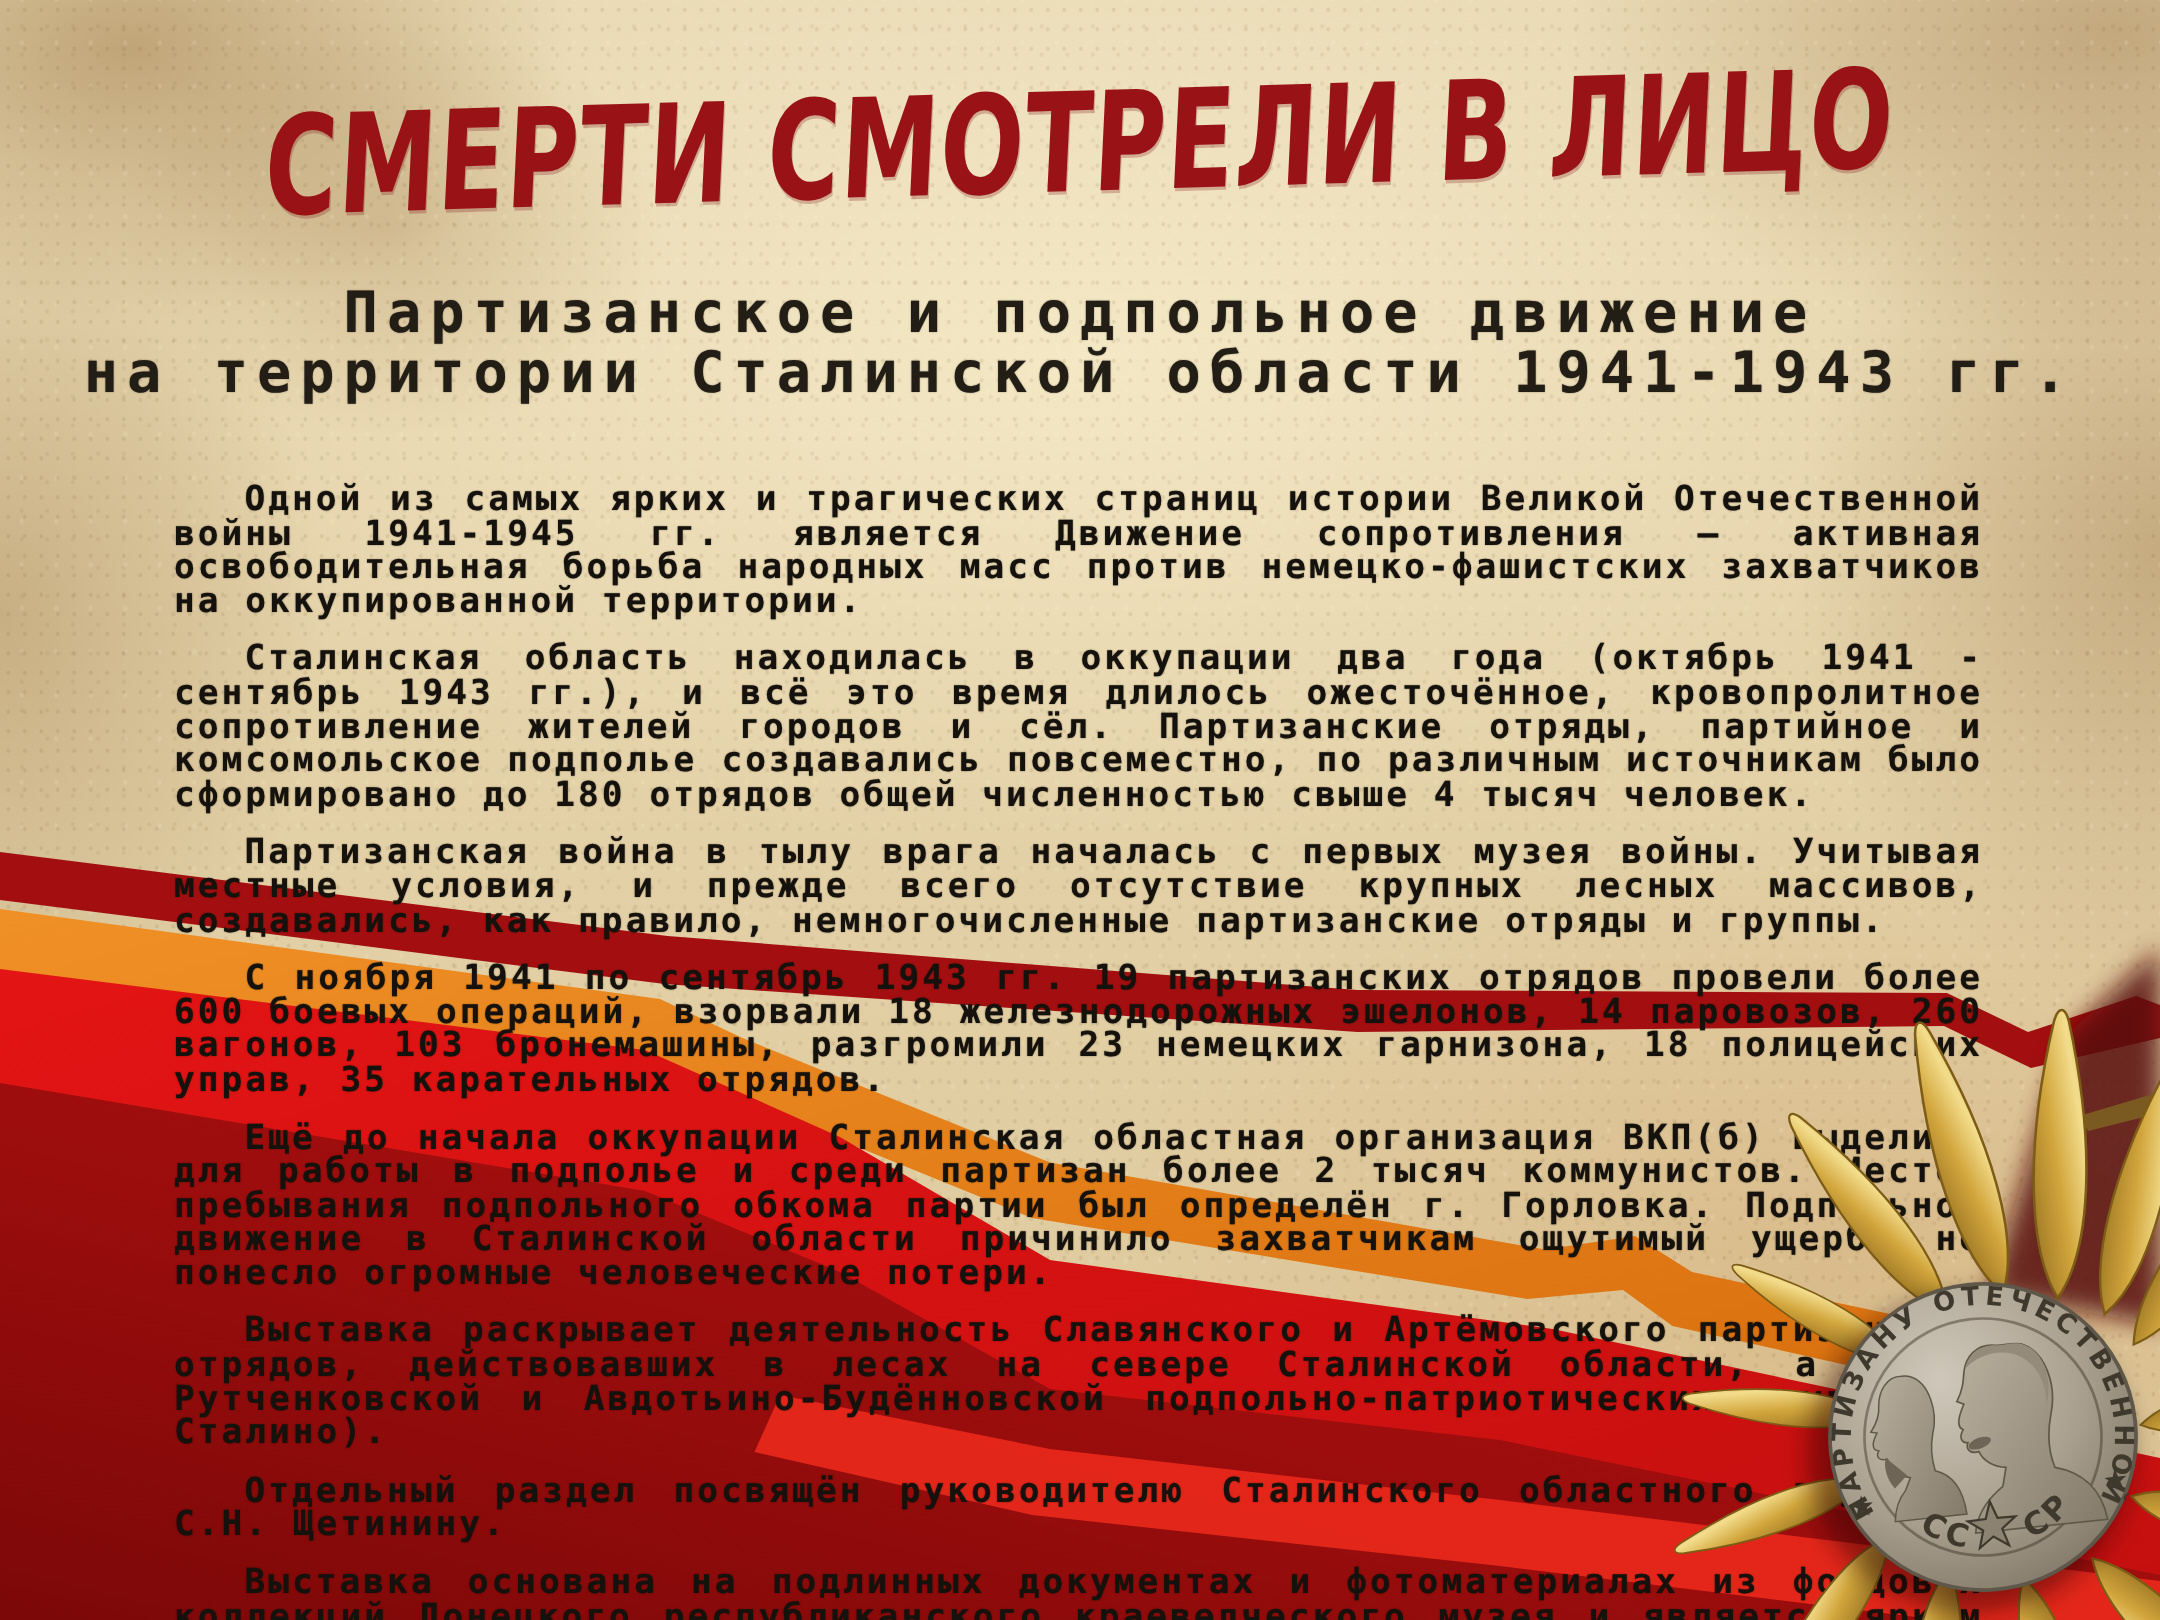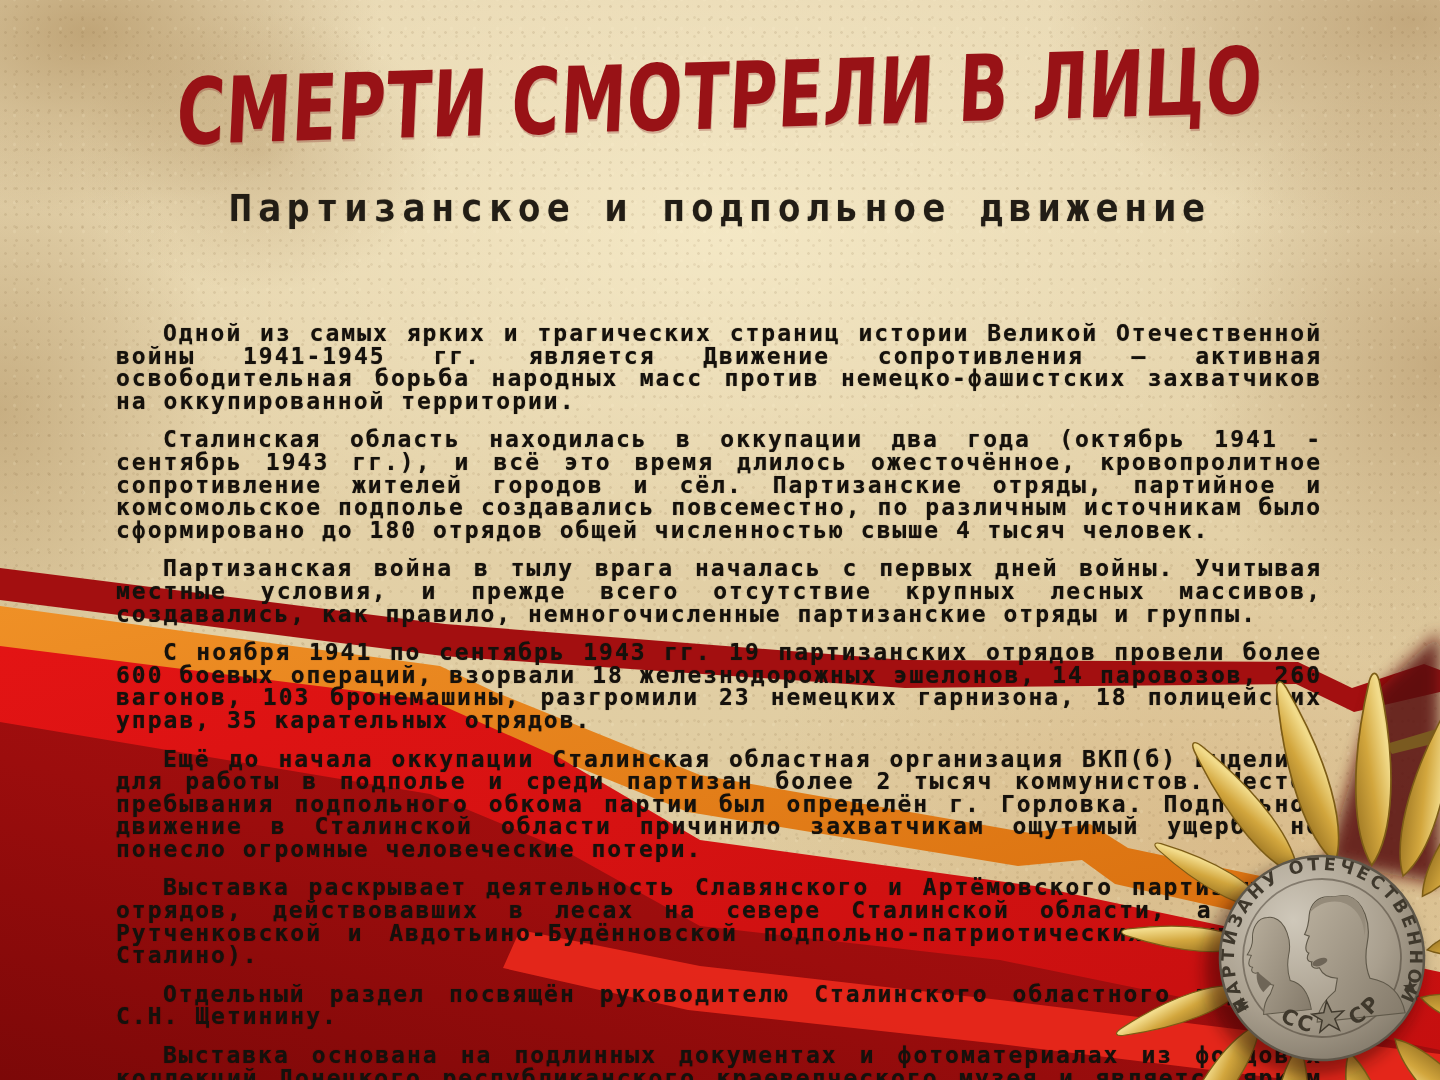--- a/index.html
+++ b/index.html
@@ -84,26 +84,27 @@
 
     <polygon fill="#ee2a1c" opacity=".88" points="520,930 700,966 1000,1000 1440,1054 1440,1098 1000,1044 688,1010 503,968"></polygon>
   </svg>
 
   <div class="title">
     <span class="title-inner">СМЕРТИ СМОТРЕЛИ В ЛИЦО</span>
   </div>
 
   <div class="subtitle">
     <div>Партизанское и подпольное движение</div>
+    <div>на территории Сталинской области 1941-1943 гг.</div>
   </div>
 
   <div class="body-text">
     <p>Одной из самых ярких и трагических страниц истории Великой Отечественной войны 1941-1945 гг. является Движение сопротивления — активная освободительная борьба народных масс против немецко-фашистских захватчиков на оккупированной территории.</p>
     <p>Сталинская область находилась в оккупации два года (октябрь 1941 - сентябрь 1943 гг.), и всё это время длилось ожесточённое, кровопролитное сопротивление жителей городов и сёл. Партизанские отряды, партийное и комсомольское подполье создавались повсеместно, по различным источникам было сформировано до 180 отрядов общей численностью свыше 4 тысяч человек.</p>
-    <p>Партизанская война в тылу врага началась с первых дней войны. Учитывая местные условия, и прежде всего отсутствие крупных лесных массивов, создавались, как правило, немногочисленные партизанские отряды и группы.</p>
+    <p>Партизанская война в тылу врага началась с первых музея войны. Учитывая местные условия, и прежде всего отсутствие крупных лесных массивов, создавались, как правило, немногочисленные партизанские отряды и группы.</p>
     <p>С ноября 1941 по сентябрь 1943 гг. 19 партизанских отрядов провели более 600 боевых операций, взорвали 18 железнодорожных эшелонов, 14 паровозов, 260 вагонов, 103 бронемашины, разгромили 23 немецких гарнизона, 18 полицейских управ, 35 карательных отрядов.</p>
     <p>Ещё до начала оккупации Сталинская областная организация ВКП(б) выделила для работы в подполье и среди партизан более 2 тысяч коммунистов. Местом пребывания подпольного обкома партии был определён г. Горловка. Подпольное движение в Сталинской области причинило захватчикам ощутимый ущерб, но понесло огромные человеческие потери.</p>
     <p>Выставка раскрывает деятельность Славянского и Артёмовского партизанских отрядов, действовавших в лесах на севере Сталинской области, а также Рутченковской и Авдотьино-Будённовской подпольно-патриотических групп (г. Сталино).</p>
     <p>Отдельный раздел посвящён руководителю Сталинского областного подполья С.Н. Щетинину.</p>
     <p>Выставка основана на подлинных документах и фотоматериалах из фондовых коллекций Донецкого республиканского краеведческого музея и является ярким свидетельством мужества и героизма советского народа в борьбе против фашизма.</p>
   </div>
 
   <svg class="deco" viewBox="0 0 1440 1080" aria-hidden="true">
     <defs>
       <radialGradient id="gMetal" cx=".38" cy=".30" r=".85">

